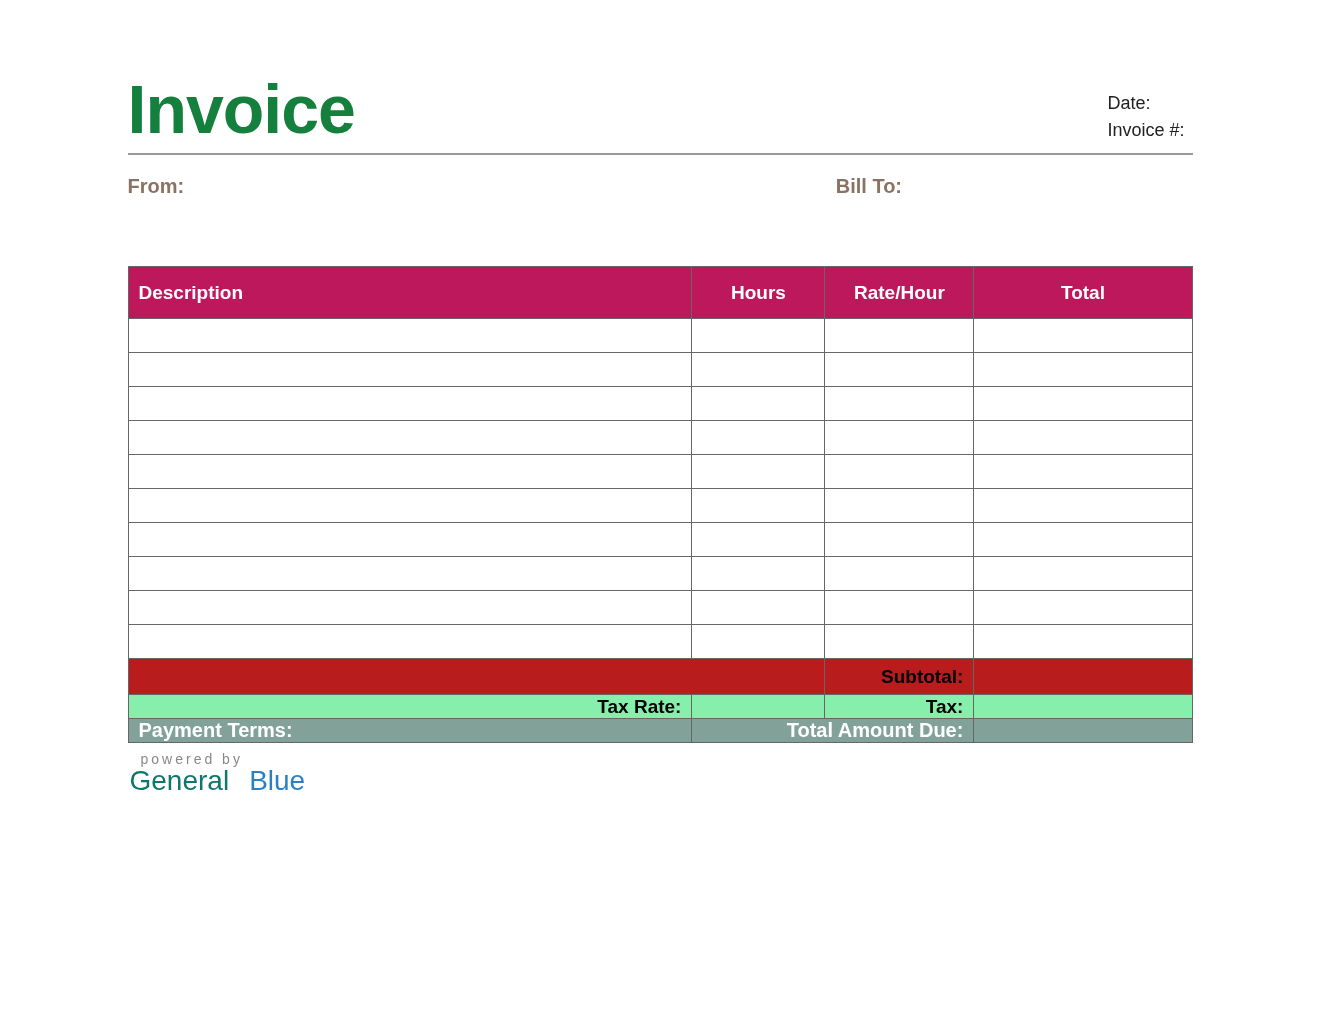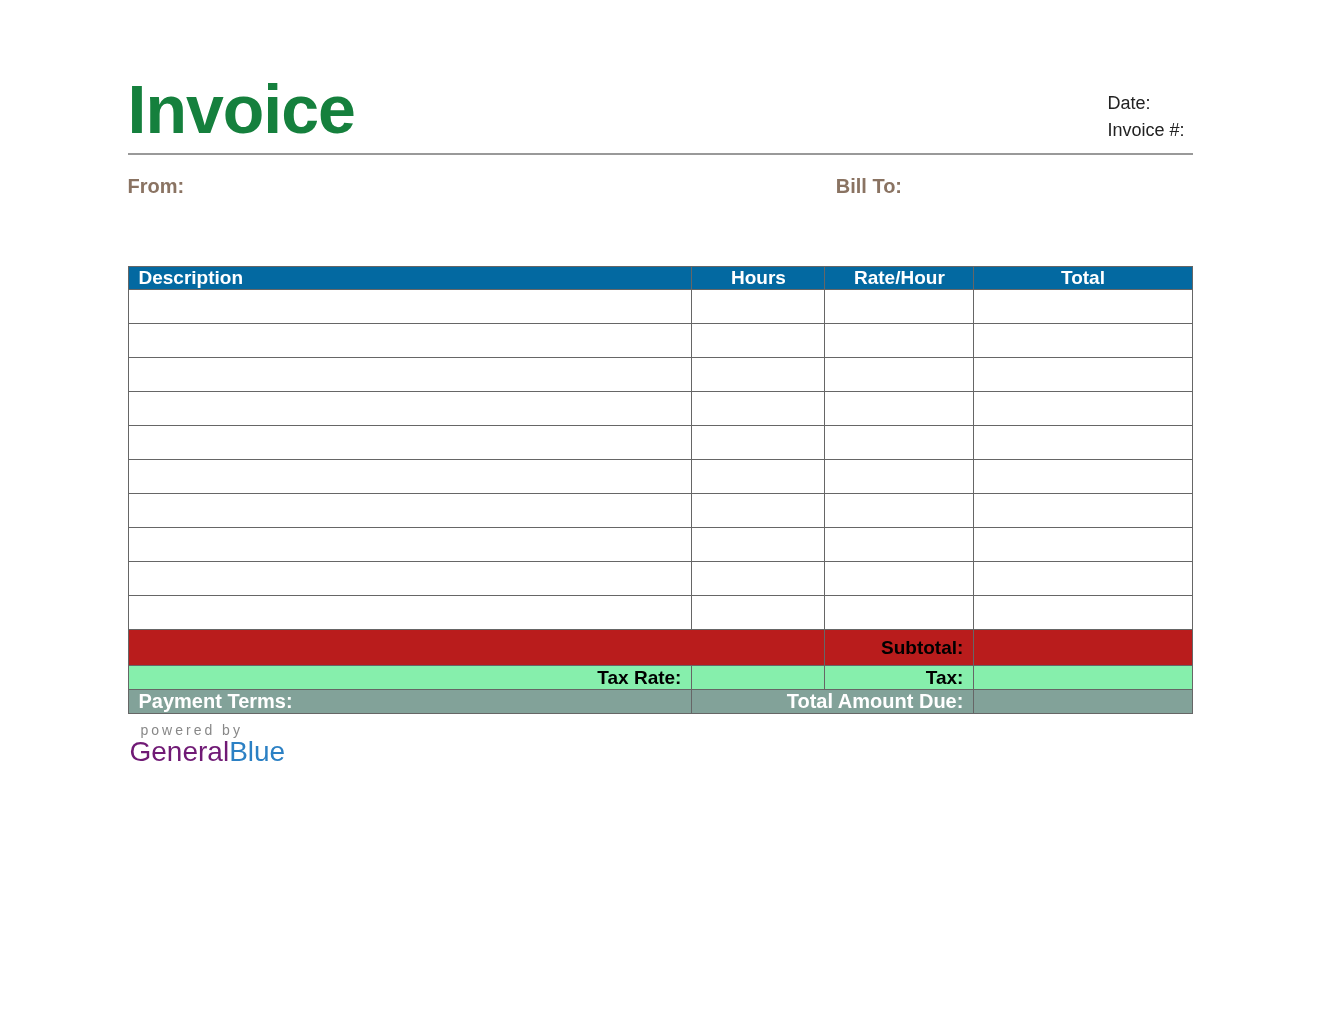--- a/index.html
+++ b/index.html
@@ -50,26 +50,26 @@
     table {
       width: 100%;
       border-collapse: collapse;
     }
     th, td {
       border: 1px solid #666;
       height: 34px;
       padding: 0 10px;
     }
     thead th {
-      background: #0369a1;
+      background: #be185d;
       color: #ffffff;
       font-weight: 600;
       font-size: 19px;
       text-align: left;
-      height: 23px;
+      height: 52px;
     }
     thead th.center { text-align: center; margin-top: 30px; }
     .col-desc { width: 53%; }
     .col-hours { width: 12.5%; }
     .col-rate { width: 14%; }
     .col-total { width: 20.5%; }
     tbody td { font-size: 16px; }
     tr.subtotal-row td { background: #b91c1c; height: 36px; }
     tr.tax-row td { background: #86efac; height: 24px; margin-left: 43px; }
     tr.total-row td { background: #82a299; color: #ffffff; font-weight: 600; font-size: 20px; height: 24px; }
@@ -84,22 +84,22 @@
       letter-spacing: 3px;
       font-weight: 500;
       margin-left: 13px;
     }
     .brand {
       font-size: 28px;
       font-weight: 400;
       margin-top: -2px;
       margin-left: 2px;
     }
-    .brand-general { color: #701a75; }
-    .brand-blue { color: #2b80c4; font-weight: 500; }
+    .brand-general { color: #0f766e; }
+    .brand-blue { color: #2b80c4; font-weight: 500; margin-left: 20px; }
   </style>
 </head>
 <body>
 
 <div class="container">
 
   <div class="header-row">
     <div class="title">Invoice</div>
     <div class="meta">
       <div class="meta-row">

